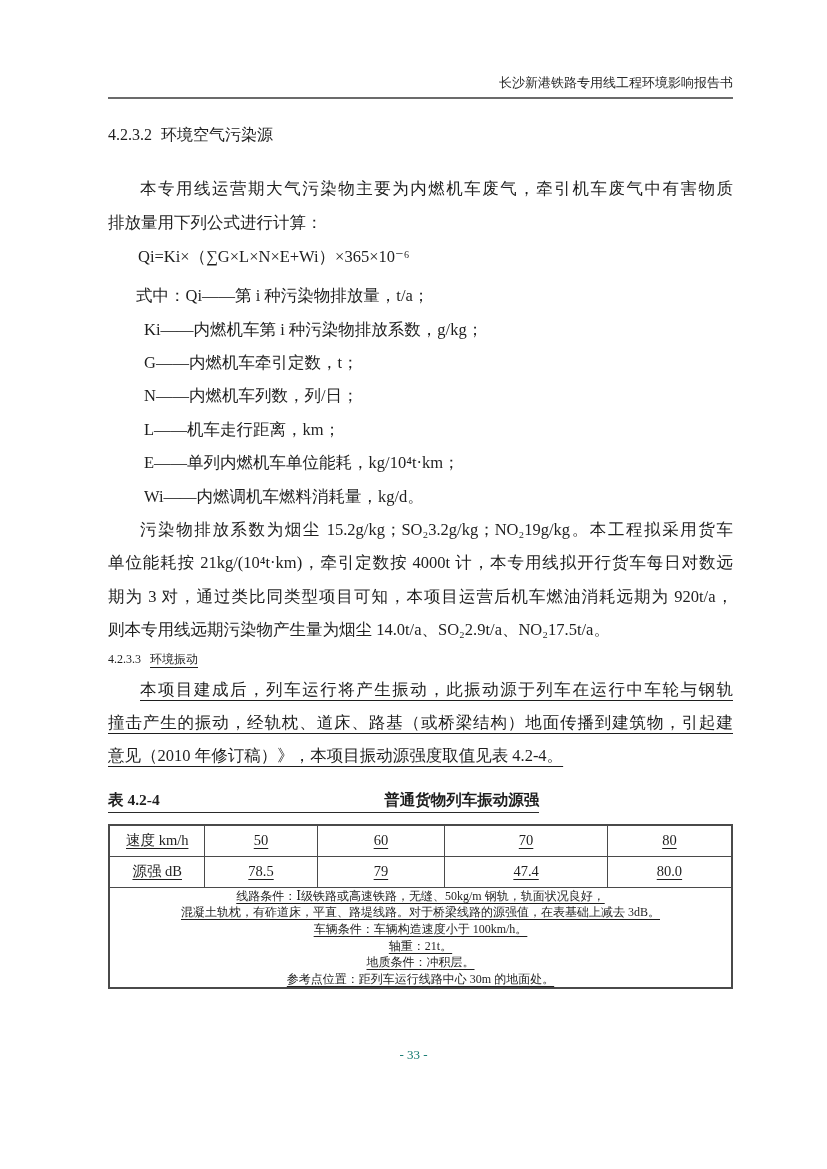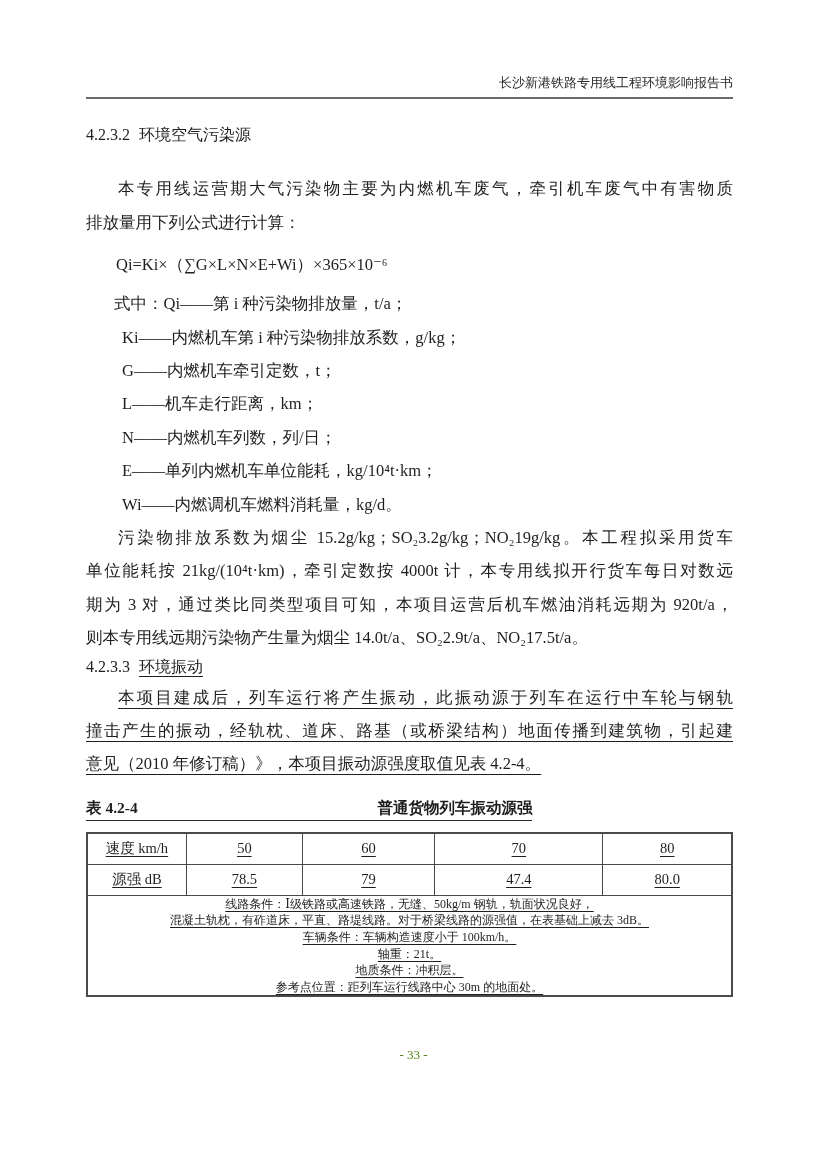--- a/index.html
+++ b/index.html
@@ -3,41 +3,41 @@
 <meta charset="utf-8">
 <style>
   html,body { margin:0; padding:0; background:#ffffff; }
   .page {
     position:relative;
     width:827px; height:1169px;
     box-sizing:border-box;
     background:#ffffff;
     color:#1e1e1e;
     font-family:"Liberation Serif","DejaVu Serif",serif;
-    padding:76px 94px 0 86px;
+    padding:76px 94px 0 108px;
     overflow:hidden;
   }
   .doc-header {
     text-align:right;
     font-size:13px;
     line-height:1.1;
     color:#2a2a2a;
     padding-bottom:7px;
     border-bottom:2px solid #6b6b6b;
   }
   .h1 { margin-top:26px; font-size:16px; line-height:20px; }
   .h1 .num { margin-right:9px; }
-  .h2 { margin-top:2px; font-size:16px; line-height:20px; }
+  .h2 { margin-top:2px; font-size:12px; line-height:20px; }
   .h2 .num { margin-right:9px; }
   .u  { text-decoration:underline; text-underline-offset:4px; }
   .bline { font-size:16.5px; line-height:33.4px; }
   .indent2 { padding-left:32px; }
   .just { text-align:justify; text-align-last:justify; }
   .p1 { margin-top:27px; }
-  .formula { font-size:16.5px; line-height:32px; padding-left:30px; margin:10px 0 6px 0; }
+  .formula { font-size:16.5px; line-height:32px; padding-left:30px; margin:2px 0 6px 0; }
   .def-first { padding-left:28px; }
   .def { padding-left:36px; }
   .p3 { margin-top:4px; }
   .p3 .bline { text-decoration:underline; text-underline-offset:4.5px; }
   .tcaption {
     margin-top:18px;
     width:69%;
     display:flex;
     justify-content:space-between;
     align-items:flex-end;
@@ -64,21 +64,21 @@
   table.vib td span { text-decoration:underline; text-underline-offset:3px; }
   td.notes-cell { text-align:left; padding:2px 8px 3px 8px; height:auto; }
   .note-line { font-size:12px; line-height:16.6px; }
   .note-line span { text-decoration:underline; text-underline-offset:2.5px; }
   .footer {
     position:absolute;
     left:0; top:1047px;
     width:100%;
     text-align:center;
     font-size:13px;
-    color:#4d7c0f;
+    color:#0f766e;
   }
 </style>
 </head>
 <body>
 
 <div class="page">
 
   <div class="doc-header">
     <span>长沙新港铁路专用线工程环境影响报告书</span>
   </div>
@@ -91,22 +91,22 @@
     <div class="bline indent2 just">本专用线运营期大气污染物主要为内燃机车废气，牵引机车废气中有害物质</div>
     <div class="bline">排放量用下列公式进行计算：</div>
   </div>
 
   <div class="formula">Qi=Ki×（∑G×L×N×E+Wi）×365×10⁻⁶</div>
 
   <div>
     <div class="bline def-first">式中：Qi——第 i 种污染物排放量，t/a；</div>
     <div class="bline def">Ki——内燃机车第 i 种污染物排放系数，g/kg；</div>
     <div class="bline def">G——内燃机车牵引定数，t；</div>
+    <div class="bline def">N——内燃机车列数，列/日；</div>
     <div class="bline def">L——机车走行距离，km；</div>
-    <div class="bline def">N——内燃机车列数，列/日；</div>
     <div class="bline def">E——单列内燃机车单位能耗，kg/10⁴t·km；</div>
     <div class="bline def">Wi——内燃调机车燃料消耗量，kg/d。</div>
   </div>
 
   <div>
     <div class="bline indent2 just">污染物排放系数为烟尘 15.2g/kg；SO₂3.2g/kg；NO₂19g/kg。本工程拟采用货车</div>
     <div class="bline just">单位能耗按 21kg/(10⁴t·km)，牵引定数按 4000t 计，本专用线拟开行货车每日对数远</div>
     <div class="bline just">期为 3 对，通过类比同类型项目可知，本项目运营后机车燃油消耗远期为 920t/a，</div>
     <div class="bline">则本专用线远期污染物产生量为烟尘 14.0t/a、SO₂2.9t/a、NO₂17.5t/a。</div>
   </div>

